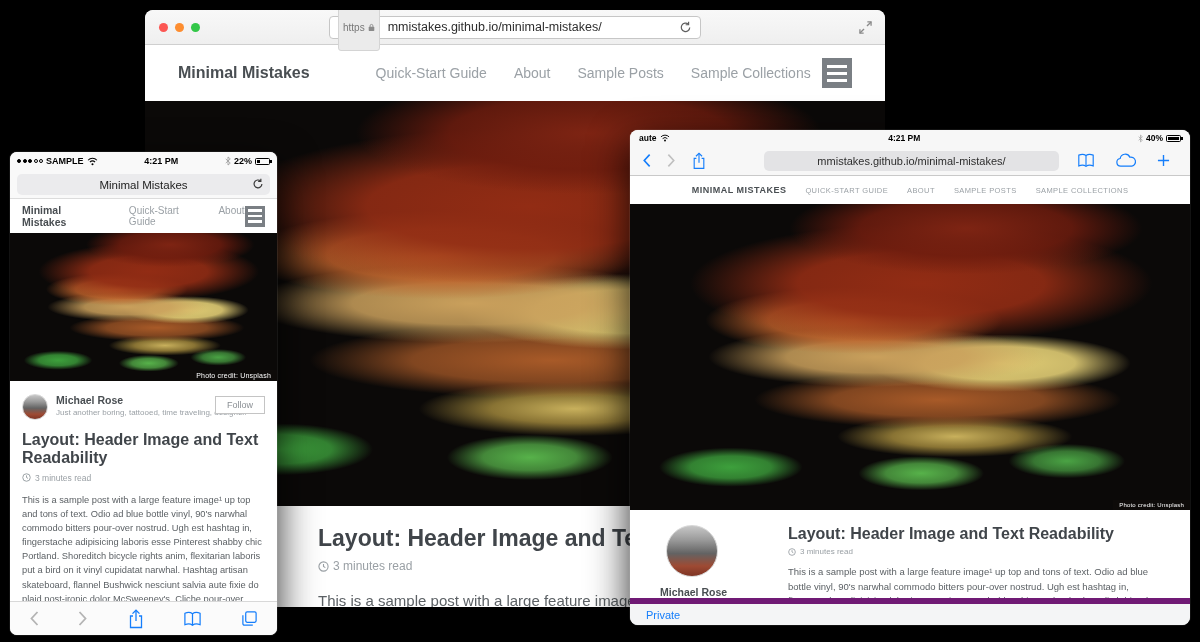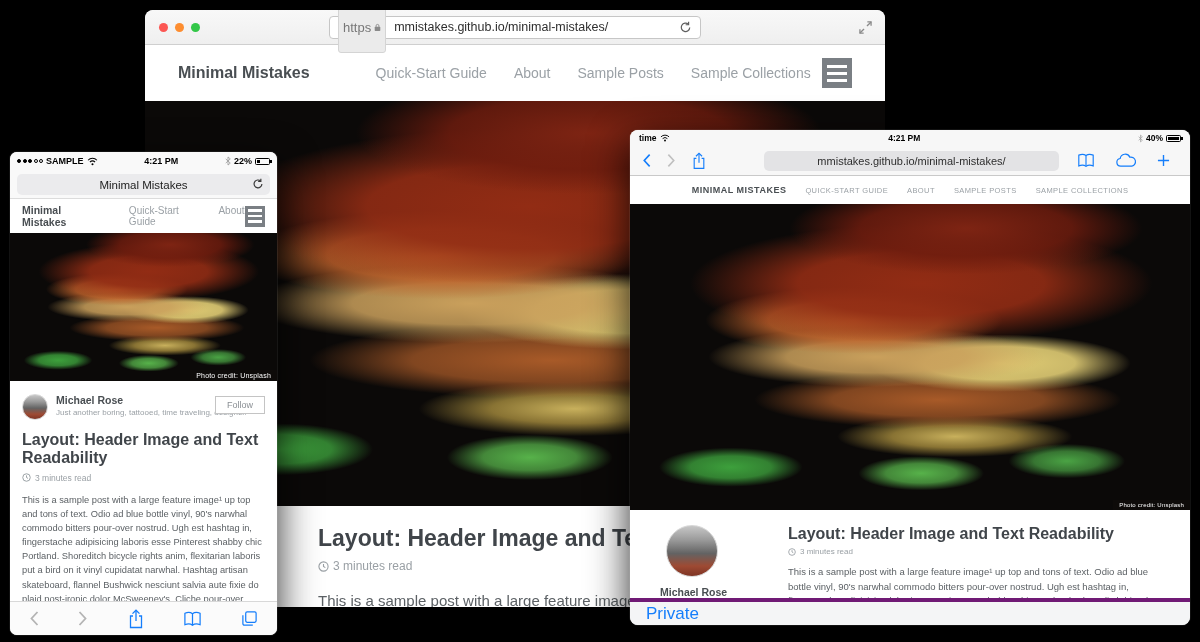--- a/index.html
+++ b/index.html
@@ -37,21 +37,21 @@
   .meta-row{ display:flex; align-items:center; gap:4px; color:#9aa0a5; }
   svg{ display:block; }
 
   
   #desktop{ left:145px; top:10px; width:740px; height:597px; border-radius:8px 8px 0 0; z-index:1; }
   .d-chrome{ height:35px; background:linear-gradient(#f8f8f8,#efefef); border-bottom:1px solid #cfcfcf; display:flex; align-items:center; position:relative; border-radius:8px 8px 0 0; }
   .traffic{ display:flex; gap:7px; margin-left:14px; }
   .traffic span{ width:9px; height:9px; border-radius:50%; }
   .t-close{ background:#fc5753; } .t-min{ background:#fd8d30; } .t-zoom{ background:#33c748; }
   .d-urlfield{ position:absolute; left:50%; transform:translateX(-50%); width:372px; height:23px; background:#fff; border:1px solid #c6c6c6; border-radius:4px; display:flex; align-items:center; padding:0 8px; }
-  .https-badge{ display:flex; align-items:center; gap:3px; background:#ebebeb; border:1px solid #d4d4d4; border-radius:3px; font-size:13px; color:#777; padding:17px 4px; }
+  .https-badge{ display:flex; align-items:center; gap:3px; background:#ebebeb; border:1px solid #d4d4d4; border-radius:3px; font-size:10px; color:#777; padding:17px 4px; }
   .d-url{ flex:1; margin-left:8px; font-size:12.5px; color:#2e2e2e; white-space:nowrap; overflow:hidden; }
   .d-expand{ position:absolute; right:13px; top:11px; cursor:pointer; }
   .d-nav{ height:56px; background:#fff; display:flex; align-items:center; padding:0 33px; }
   .d-brand{ font-weight:bold; color:#494e52; font-size:16px; cursor:pointer; }
   .d-links{ display:flex; gap:27px; margin-left:66px; color:#9ba1a6; font-size:14px; }
   .d-links span{ cursor:pointer; }
   .d-hero{ height:405px; position:relative; }
   .d-article{ padding:19px 40px 0 173px; }
   .d-title{ font-size:23px; font-weight:bold; color:#40454a; white-space:nowrap; }
   .d-meta{ margin-top:7px; font-size:12px; }
@@ -100,21 +100,21 @@
   .p-hero .credit{ font-size:6px; }
   .p-article{ display:flex; padding:15px 26px 0; }
   .p-authorcol{ width:118px; flex-shrink:0; display:flex; flex-direction:column; align-items:flex-start; padding-left:4px; }
   .p-authorcol .avatar{ width:52px; height:52px; margin-left:6px; }
   .p-aname{ margin-top:9px; font-size:10.5px; font-weight:bold; color:#494e52; }
   .p-abio{ margin-top:5px; font-size:7.5px; color:#9ba1a6; }
   .p-content{ flex:1; padding-left:14px; }
   .p-title{ font-size:16px; font-weight:bold; color:#40454a; }
   .p-meta{ margin-top:4px; font-size:8px; }
   .p-body{ margin-top:9px; font-size:9.5px; line-height:1.55; color:#5c6165; }
-  .p-private{ position:absolute; left:0; right:0; bottom:0; height:27px; background:#f4f5f6; border-top:4px solid #701a75; display:flex; align-items:center; padding:0 16px; font-size:17px; color:#157efb; }
+  .p-private{ position:absolute; left:0; right:0; bottom:0; height:27px; background:#f4f5f6; border-top:6px solid #701a75; display:flex; align-items:center; padding:0 16px; font-size:11px; color:#157efb; }
   .p-private span{ cursor:pointer; }
 </style>
 </head>
 <body>
 
 <div class="device" id="desktop">
   <div class="d-chrome">
     <div class="traffic">
       <span class="t-close"></span>
       <span class="t-min"></span>
@@ -298,21 +298,21 @@
             <rect x="5" y="2" width="11" height="11" rx="1.5"></rect>
             <path d="M12.5 16 H3.5 A1.5 1.5 0 0 1 2 14.5 V5.5"></path>
           </g>
         </svg>
       </span>
   </div>
 </div>
 
 <div class="device" id="ipad">
   <div class="p-status">
-    <span>time</span>
+    <span>aute</span>
     <span style="margin-left:4px;">
         <svg width="10" height="8" viewBox="0 0 16 12">
           <g fill="none" stroke="#000" stroke-width="1.5">
             <path d="M1.5 4.2 a9 9 0 0 1 13 0"></path>
             <path d="M4.2 7 a5.4 5.4 0 0 1 7.6 0"></path>
           </g>
           <circle cx="8" cy="10" r="1.5" fill="#000"></circle>
         </svg>
       </span>
     <span class="mid">4:21 PM</span>

